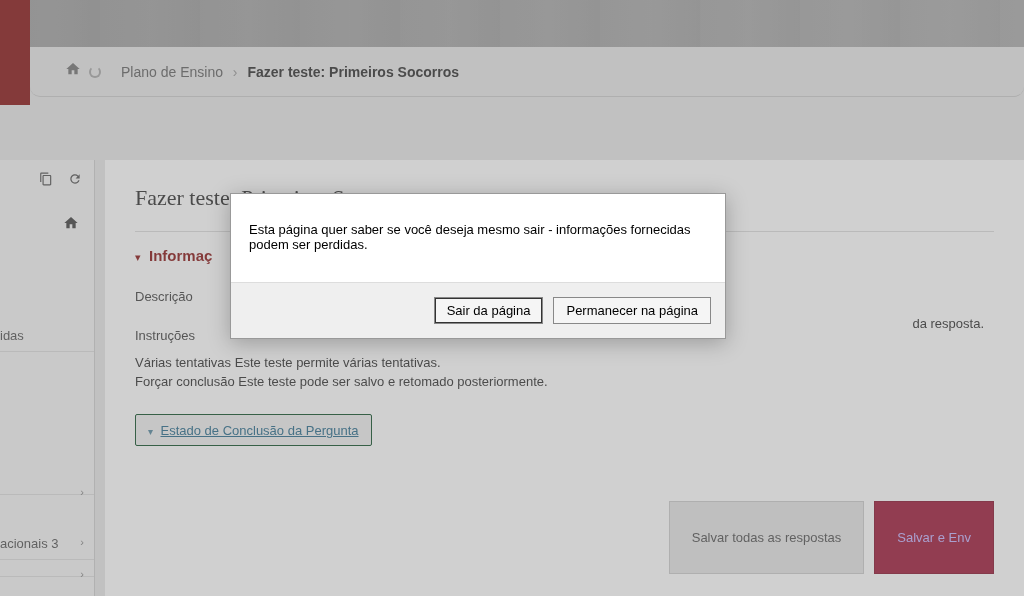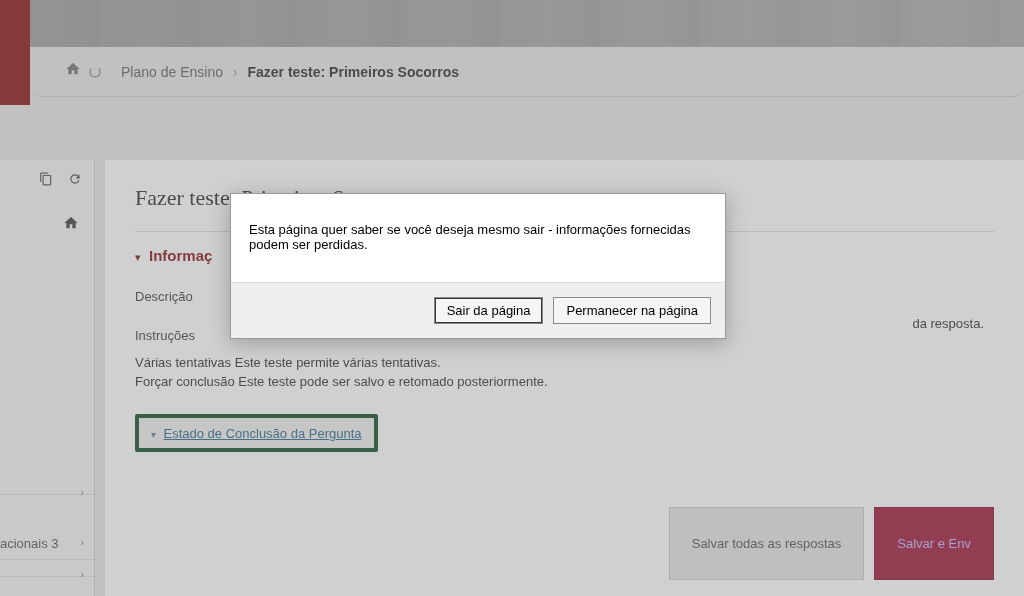--- a/index.html
+++ b/index.html
@@ -156,21 +156,21 @@
       margin-top: 12px;
     }
     .info-row .value {
       flex: 1;
       color: #333;
     }
     .status-link-box {
       margin-top: 25px;
       display: inline-block;
       background: #f0f0f0;
-      border: 4px solid #14532d;
+      border: 1px solid #14532d;
       padding: 6px 12px;
       border-radius: 2px;
     }
     .status-link-box .arrow {
       color: #5a8aa0;
       font-size: 10px;
       margin-right: 3px;
     }
     .status-link {
       color: #2d6e8e;
@@ -303,20 +303,23 @@
         <svg width="14" height="14" viewBox="0 0 24 24" fill="#555">
             <path d="M17.65 6.35A7.958 7.958 0 0 0 12 4c-4.42 0-7.99 3.58-7.99 8s3.57 8 7.99 8c3.73 0 6.84-2.55 7.73-6h-2.08A5.99 5.99 0 0 1 12 18c-3.31 0-6-2.69-6-6s2.69-6 6-6c1.66 0 3.14.69 4.22 1.78L13 11h7V4l-2.35 2.35z"></path>
           </svg>
       </span>
     </div>
     <span class="sidebar-home">
       <svg width="16" height="16" viewBox="0 0 24 24" fill="#444">
           <path d="M10 20v-6h4v6h5v-8h3L12 3 2 12h3v8z"></path>
         </svg>
     </span>
+    <div class="sidebar-item" style="top:160px;">
+      <span>idas</span>
+    </div>
     <div class="sidebar-item" style="top:318px;">
       <span class="chev">›</span>
     </div>
     <div class="sidebar-item" style="top:368px;">
       <span>acionais 3</span>
       <span class="chev">›</span>
     </div>
     <div class="sidebar-item" style="top:400px;">
       <span class="chev">›</span>
     </div>

